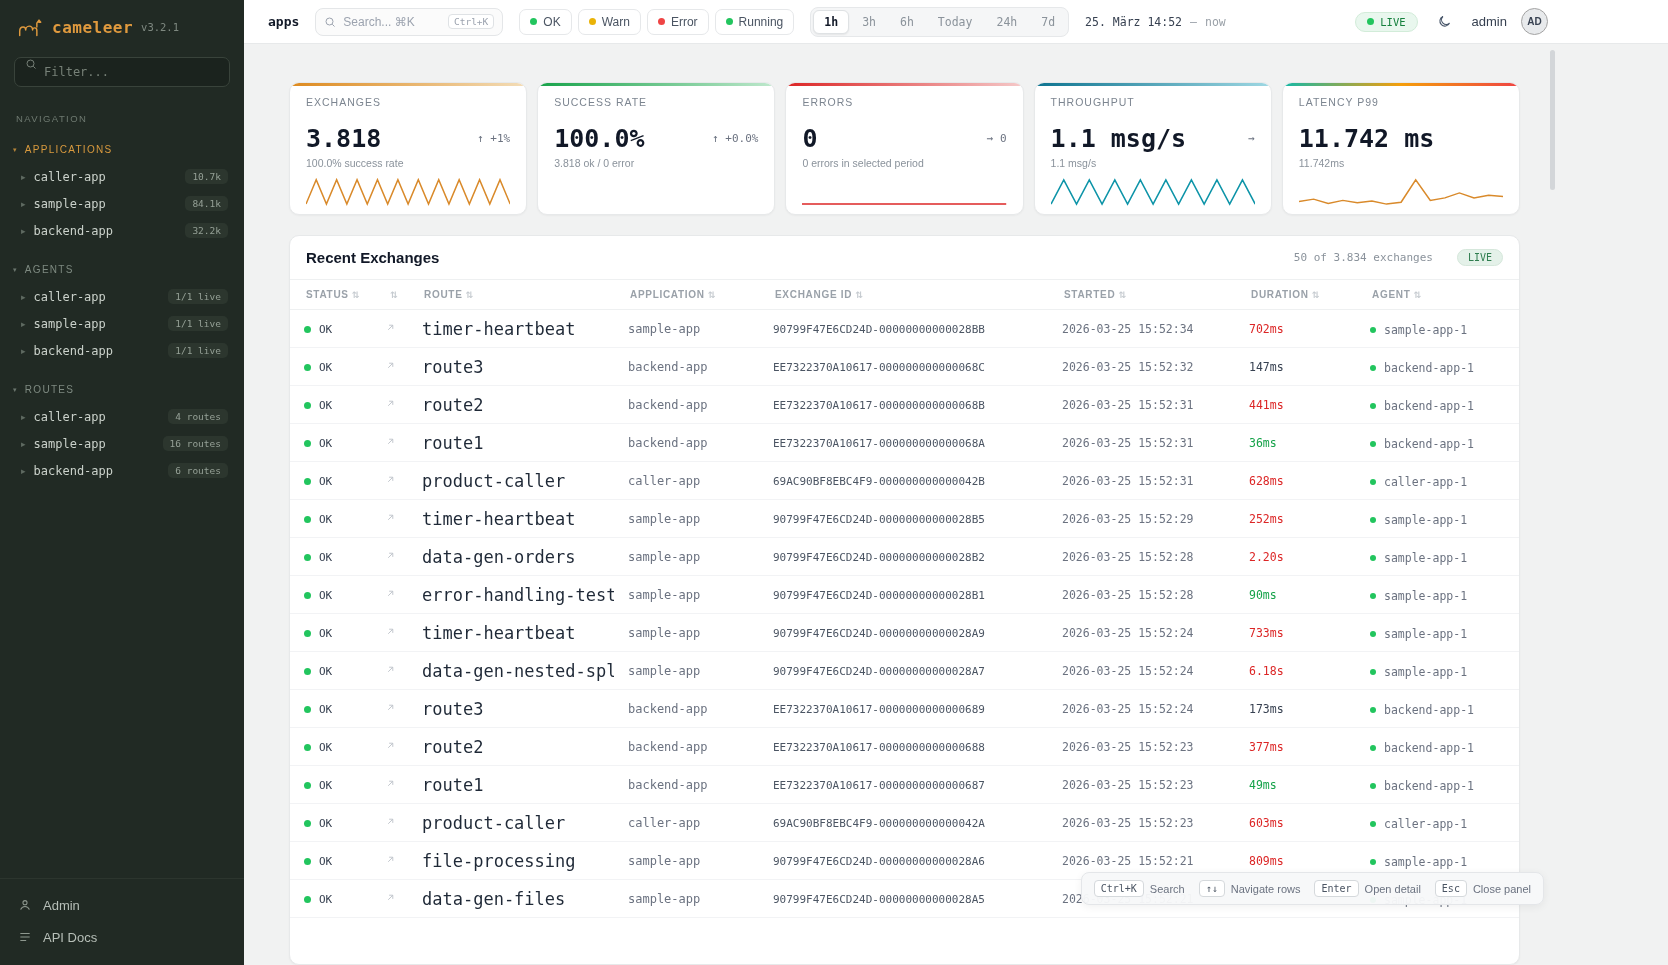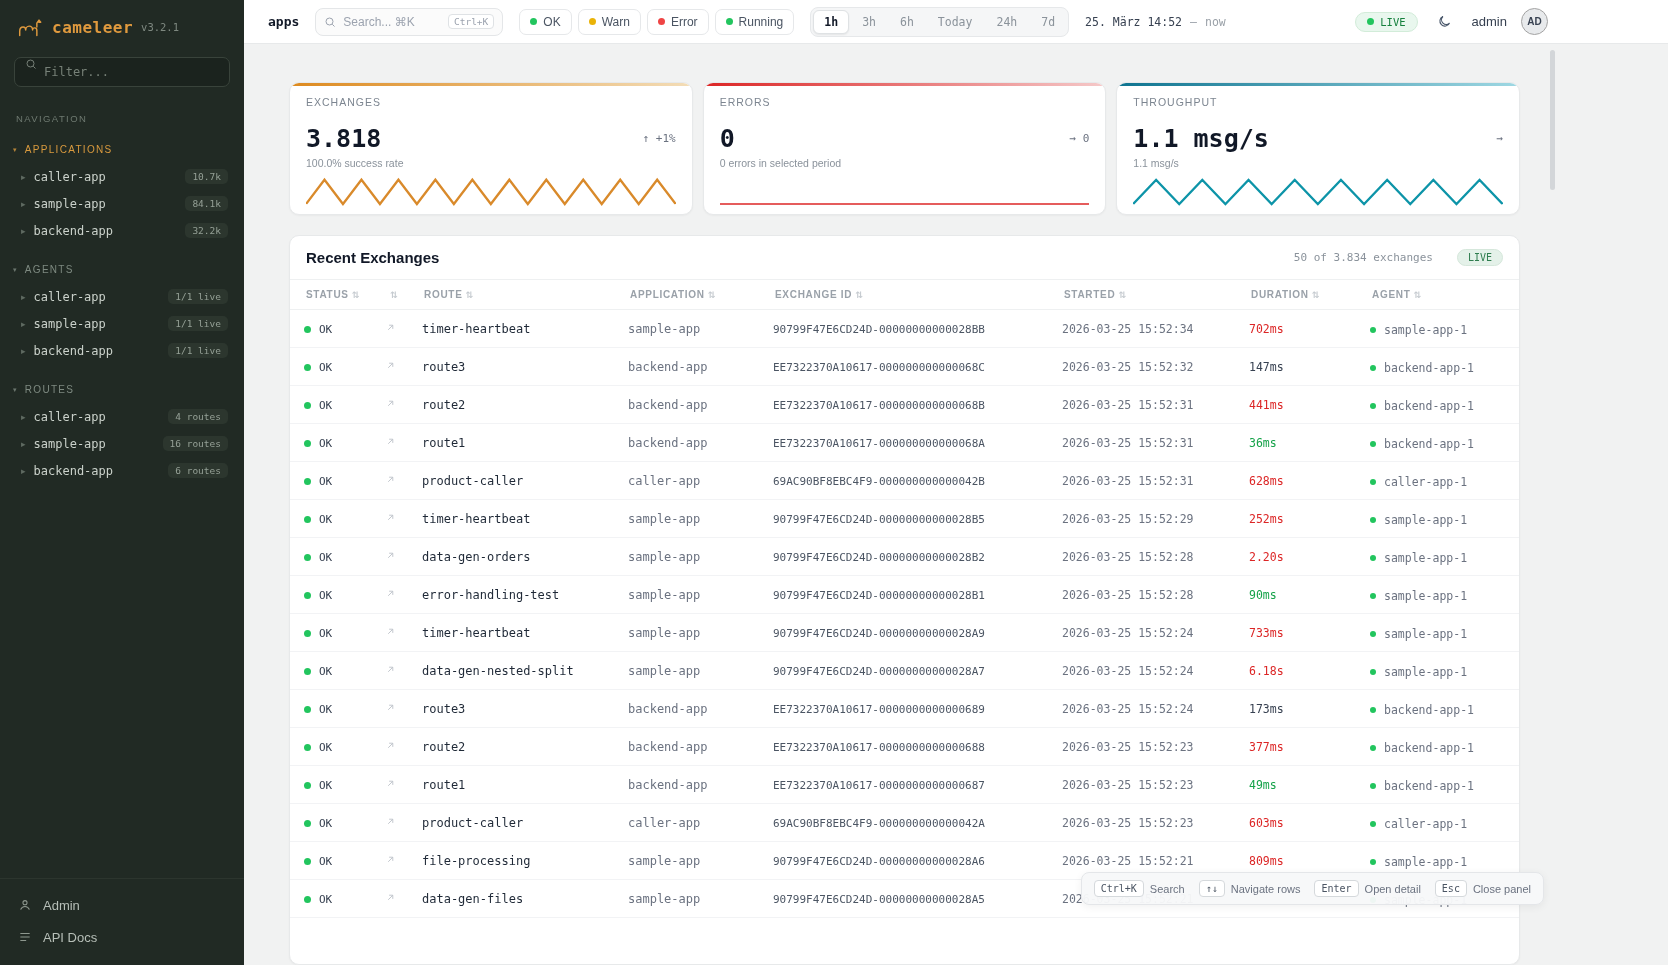--- a/index.html
+++ b/index.html
@@ -88,21 +88,21 @@
   .panel-meta{display:flex;align-items:center;gap:24px}
   .panel-count{font-size:11px;color:#8a929b}
   table{width:100%;border-collapse:collapse;table-layout:fixed}
   th{font-size:10px;letter-spacing:.7px;color:#9aa1a9;text-align:left;font-weight:bold;padding:9px 16px;
      border-bottom:1px solid #eef0f1;white-space:nowrap;cursor:pointer}
   .sort-icon{color:#c6cbd0;font-size:9px;margin-left:3px}
   td{height:38px;padding:0 14px;border-bottom:1px solid #f2f3f5;white-space:nowrap;overflow:hidden;vertical-align:middle}
   .cell-flex{display:inline-flex;align-items:center;gap:8px}
   .status-text{font-size:11px;color:#374151}
   .expand-icon{display:inline-flex;cursor:pointer}
-  .route-text{font-size:12px;color:#1f2937}
+  .route-text{font-size:17px;color:#1f2937}
   .c-app .cell-text{font-size:12px;color:#6b7280}
   .c-id .cell-text{font-size:11px;color:#4b5563}
   .c-started .cell-text{font-size:11.5px;color:#6b7280}
   .c-duration .cell-text{font-size:11.5px}
   .dur-fast{color:#16a34a}.dur-mid{color:#374151}.dur-slow{color:#dc2626}
   .agent-text{font-size:11.5px;color:#6b7280}
   .c-agent .dot{width:6px;height:6px}
 
   
   .hints{position:absolute;right:124px;bottom:60px;display:flex;gap:14px;align-items:center;
@@ -309,20 +309,30 @@
       <span class="stat-trend mono">↑ +1%</span>
     </div>
     <div class="stat-sub">100.0% success rate</div>
     <div class="stat-spark">
             <svg viewBox="0 0 200 34" preserveAspectRatio="none" style="width:100%;height:100%;display:block">
               <polyline points="0.0,31.0 10.0,6.0 20.0,31.0 30.0,6.0 40.0,31.0 50.0,6.0 60.0,31.0 70.0,6.0 80.0,31.0 90.0,6.0 100.0,31.0 110.0,6.0 120.0,31.0 130.0,6.0 140.0,31.0 150.0,6.0 160.0,31.0 170.0,6.0 180.0,31.0 190.0,6.0 200.0,31.0" fill="none" stroke="#d98a2b" stroke-width="1.5"></polyline>
             </svg>
           </div>
   </div>
         <div class="stat-card">
+    <div class="stat-accent" style="background: linear-gradient(90deg, rgb(24, 163, 74), rgb(191, 232, 205));"></div>
+    <div class="stat-label">SUCCESS RATE</div>
+    <div class="stat-valrow">
+      <span class="stat-value mono">100.0%</span>
+      <span class="stat-trend mono">↑ +0.0%</span>
+    </div>
+    <div class="stat-sub">3.818 ok / 0 error</div>
+    <div class="stat-spark"></div>
+  </div>
+        <div class="stat-card">
     <div class="stat-accent" style="background: linear-gradient(90deg, rgb(220, 38, 38), rgb(245, 201, 201));"></div>
     <div class="stat-label">ERRORS</div>
     <div class="stat-valrow">
       <span class="stat-value mono">0</span>
       <span class="stat-trend mono">→ 0</span>
     </div>
     <div class="stat-sub">0 errors in selected period</div>
     <div class="stat-spark">
             <svg viewBox="0 0 200 34" preserveAspectRatio="none" style="width:100%;height:100%;display:block">
               <polyline points="0.0,31.0 100.0,31.0 200.0,31.0" fill="none" stroke="#dc2626" stroke-width="1.5"></polyline>
@@ -333,20 +343,34 @@
     <div class="stat-accent" style="background: linear-gradient(90deg, rgb(14, 116, 144), rgb(159, 216, 227));"></div>
     <div class="stat-label">THROUGHPUT</div>
     <div class="stat-valrow">
       <span class="stat-value mono">1.1 msg/s</span>
       <span class="stat-trend mono">→</span>
     </div>
     <div class="stat-sub">1.1 msg/s</div>
     <div class="stat-spark">
             <svg viewBox="0 0 200 34" preserveAspectRatio="none" style="width:100%;height:100%;display:block">
               <polyline points="0.0,31.0 12.5,6.0 25.0,31.0 37.5,6.0 50.0,31.0 62.5,6.0 75.0,31.0 87.5,6.0 100.0,31.0 112.5,6.0 125.0,31.0 137.5,6.0 150.0,31.0 162.5,6.0 175.0,31.0 187.5,6.0 200.0,31.0" fill="none" stroke="#0d94a8" stroke-width="1.5"></polyline>
+            </svg>
+          </div>
+  </div>
+        <div class="stat-card">
+    <div class="stat-accent" style="background: linear-gradient(90deg, rgb(20, 184, 166), rgb(245, 158, 11), rgb(239, 68, 68));"></div>
+    <div class="stat-label">LATENCY P99</div>
+    <div class="stat-valrow">
+      <span class="stat-value mono">11.742 ms</span>
+      <span class="stat-trend mono"></span>
+    </div>
+    <div class="stat-sub">11.742ms</div>
+    <div class="stat-spark">
+            <svg viewBox="0 0 200 34" preserveAspectRatio="none" style="width:100%;height:100%;display:block">
+              <polyline points="0.0,28.4 14.3,25.9 28.6,30.4 42.9,27.2 57.1,29.7 71.4,27.8 85.7,31.0 100.0,29.1 114.3,6.0 128.6,27.2 142.9,24.6 157.1,19.5 171.4,24.6 185.7,22.0 200.0,23.3" fill="none" stroke="#d98a2b" stroke-width="1.5"></polyline>
             </svg>
           </div>
   </div>
       </div>
 
     <section class="panel">
       <div class="panel-head">
         <h2 class="panel-title">Recent Exchanges</h2>
         <div class="panel-meta">
           <span class="panel-count mono">50 of 3.834 exchanges</span>

